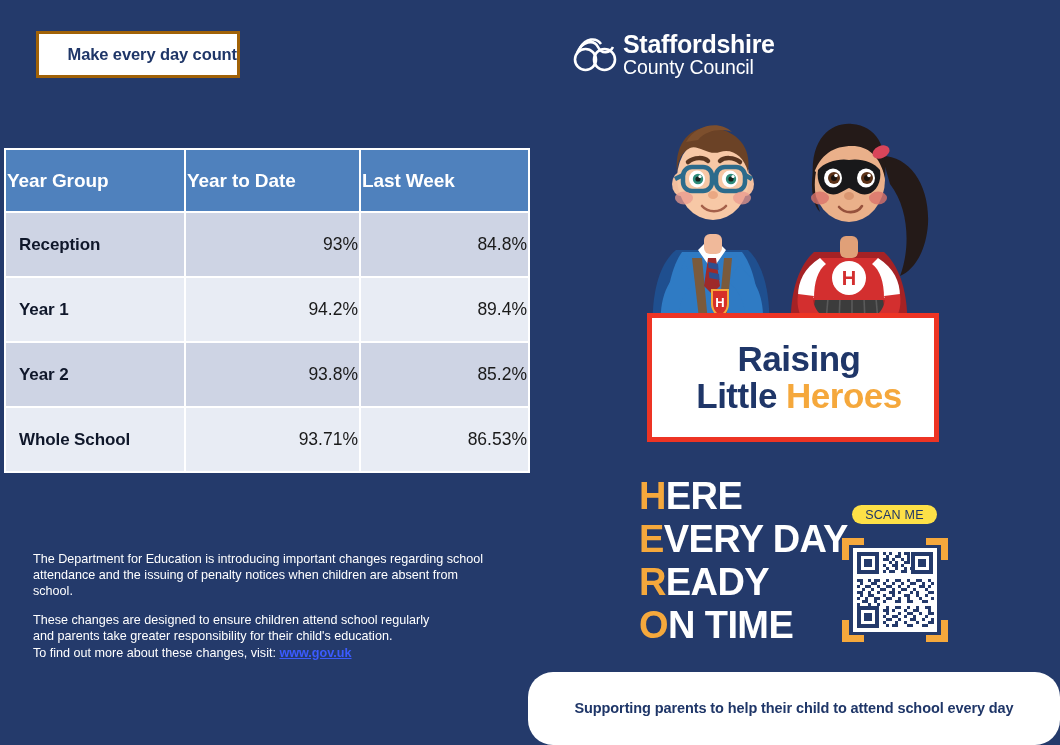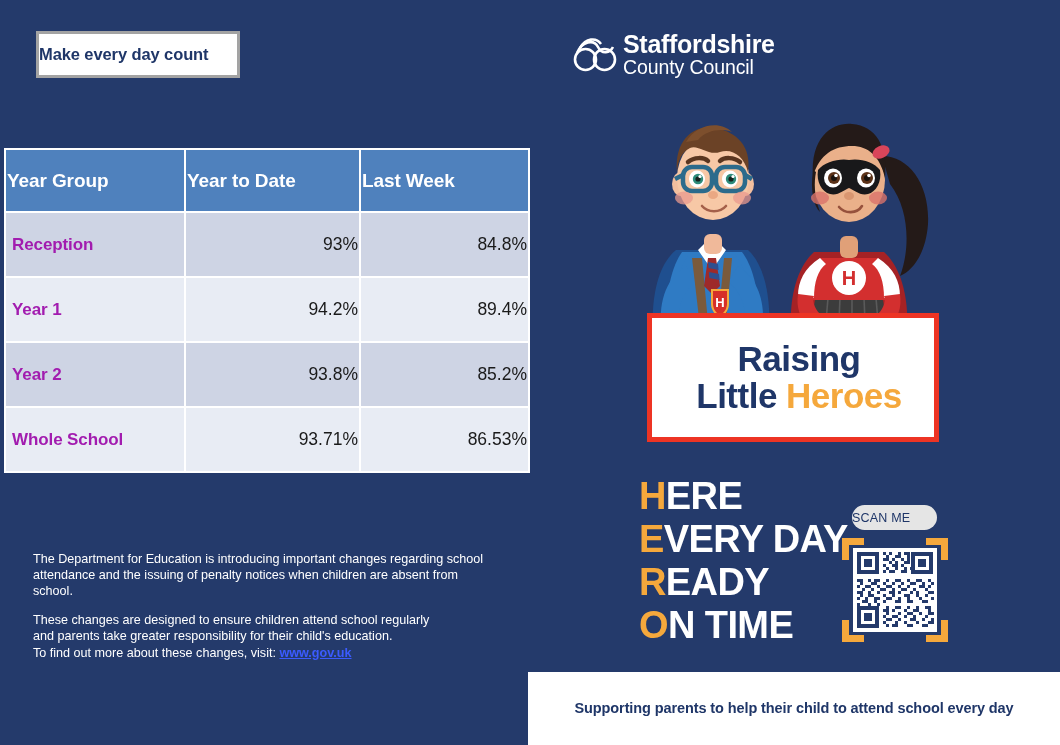--- a/index.html
+++ b/index.html
@@ -22,24 +22,24 @@
   }
 
   
   .tagline-box {
     position: absolute;
     left: 36px;
     top: 31px;
     width: 204px;
     height: 47px;
     background: #ffffff;
-    border: 3px solid #a3a3a3;
+    border: 3px solid #a16207;
     display: flex;
     align-items: center;
-    justify-content: flex-start;
+    justify-content: flex-end;
     box-sizing: border-box;
   }
   .tagline-text {
     color: #1f3668;
     font-size: 16.5px;
     font-weight: bold;
     letter-spacing: -0.1px;
     white-space: nowrap;
   }
 
@@ -99,25 +99,25 @@
     font-weight: bold;
     height: 63px;
     text-align: left;
     letter-spacing: -0.1px;
   }
   table.attendance col.c1 { width: 180px; }
   table.attendance col.c2 { width: 175px; }
   table.attendance col.c3 { width: 169px; }
   table.attendance tbody tr { height: 65px; }
   td.rowlabel {
-    color: #a21caf;
+    color: #0f172a;
     font-size: 17px;
     font-weight: bold;
     text-align: left;
-    padding-left: 6px;
+    padding-left: 13px;
     letter-spacing: -0.1px;
     margin-left: 15px;
   }
   td.value {
     color: #1a1a1a;
     font-size: 17.5px;
     text-align: right;
     font-weight: normal;
   }
   tr.shade-a td { background: #ced4e4; }
@@ -206,26 +206,26 @@
     left: 838px;
     top: 505px;
     width: 120px;
     height: 140px;
   }
   .scan-pill {
     position: absolute;
     left: 14px;
     top: 0px;
     width: 85px;
-    height: 25px;
-    background: #e5e5e5;
+    height: 19px;
+    background: #fde047;
     border-radius: 13px;
     display: flex;
     align-items: center;
-    justify-content: flex-start;
+    justify-content: center;
   }
   .scan-text {
     color: #1f3668;
     font-size: 12.5px;
     font-weight: normal;
     letter-spacing: 0.2px;
   }
   .qr-frame {
     position: absolute;
     left: 4px;
@@ -239,20 +239,21 @@
   .banner {
     position: absolute;
     left: 528px;
     top: 672px;
     width: 532px;
     height: 73px;
     background: #ffffff;
     display: flex;
     align-items: center;
     justify-content: center;
+    border-radius: 25px;
   }
   .banner-text {
     color: #1f3668;
     font-size: 14.5px;
     font-weight: bold;
     letter-spacing: -0.1px;
     white-space: nowrap;
     margin-top: -2px;
   }
 </style>

